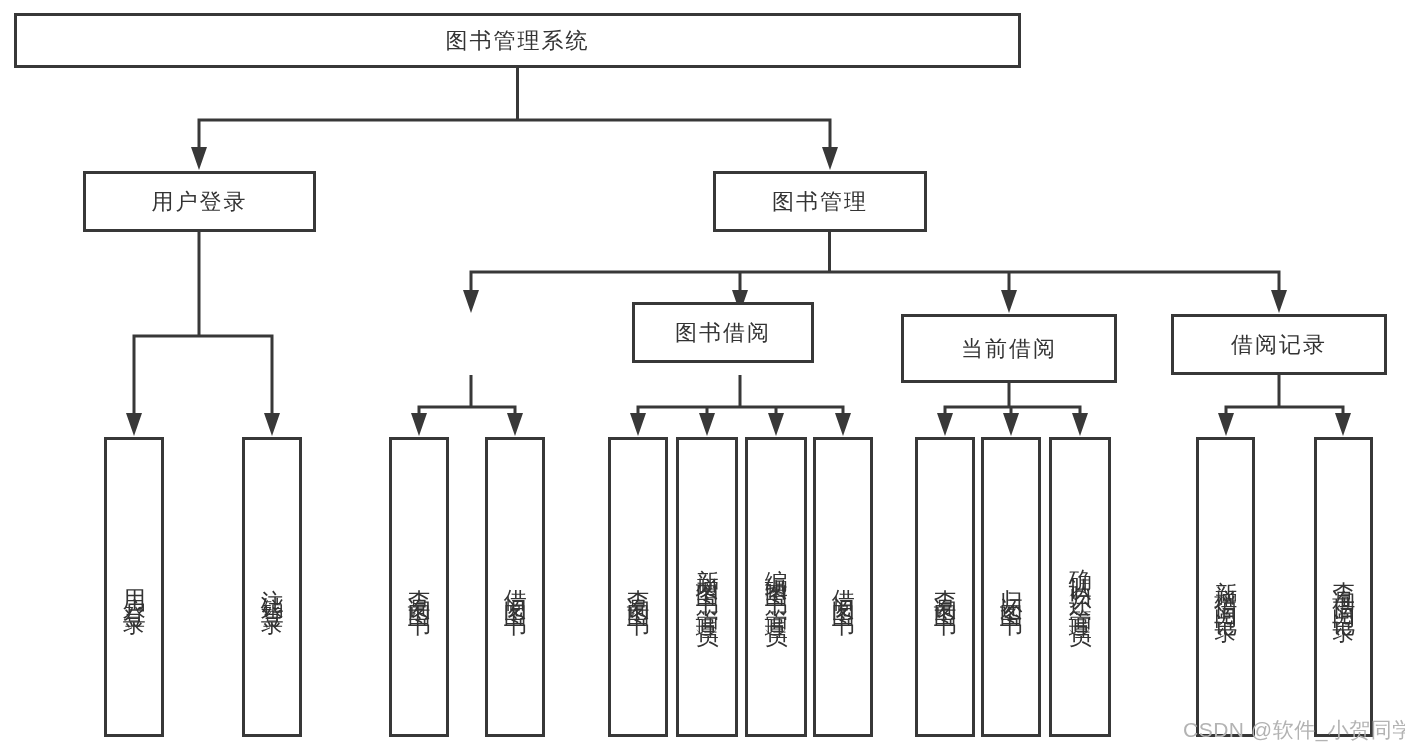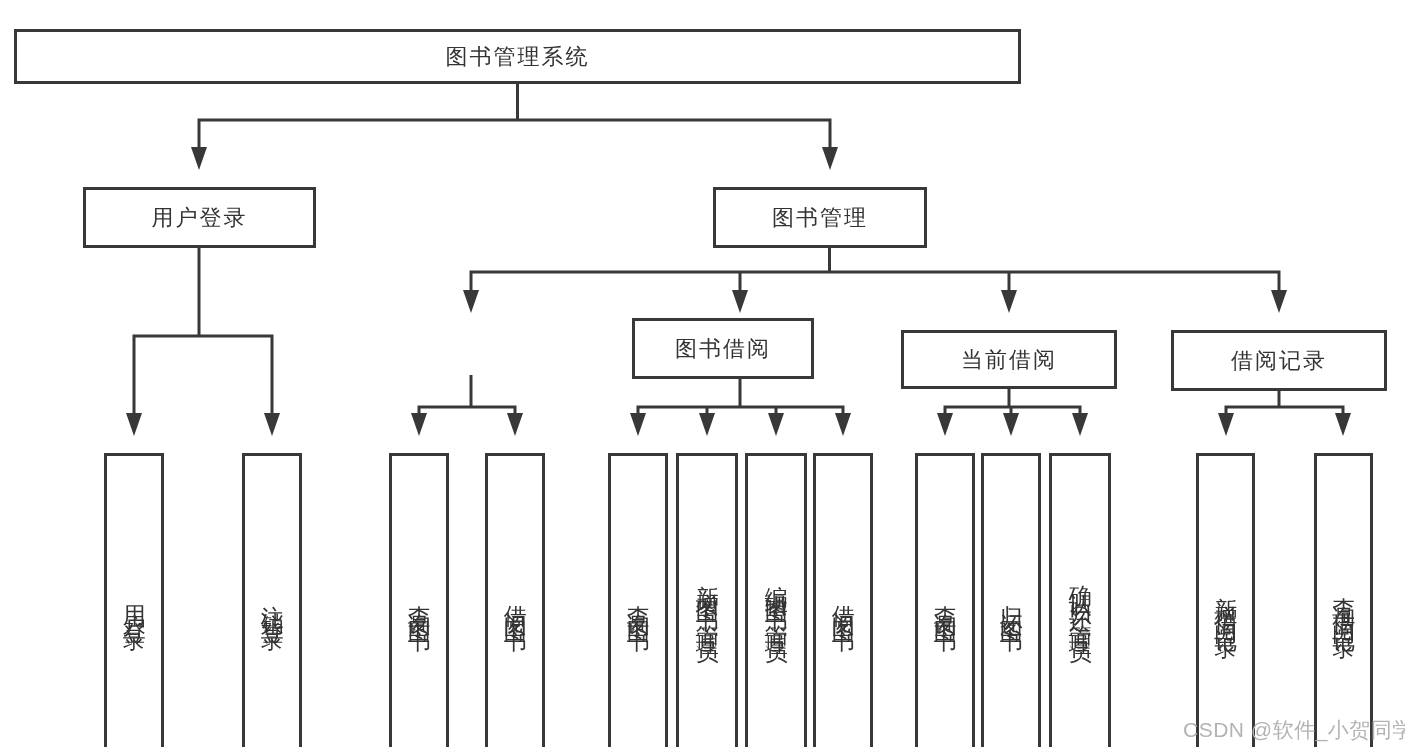--- a/index.html
+++ b/index.html
@@ -25,21 +25,20 @@
   .node {
     position: absolute;
     box-sizing: border-box;
     background: #ffffff;
     border: 3px solid #383838;
     display: flex;
     align-items: center;
     justify-content: center;
     color: #333333;
     z-index: 2;
-    margin-top: 16px;
   }
   .hlabel {
     font-size: 22px;
     letter-spacing: 2px;
     white-space: nowrap;
   }
   .vlabel {
     writing-mode: vertical-rl;
     text-orientation: mixed;
     font-size: 23px;
@@ -110,21 +109,21 @@
   <div class="node" style="left:83px; top:171px; width:233px; height:61px;">
     <span class="hlabel">用户登录</span>
   </div>
   <div class="node" style="left:713px; top:171px; width:214px; height:61px;">
     <span class="hlabel">图书管理</span>
   </div>
 
   <div class="node" style="left:632px; top:302px; width:182px; height:61px;">
     <span class="hlabel">图书借阅</span>
   </div>
-  <div class="node" style="left:901px; top:314px; width:216px; height:59px;">
+  <div class="node" style="left:901px; top:314px; width:216px; height:69px;">
     <span class="hlabel">当前借阅</span>
   </div>
   <div class="node" style="left:1171px; top:314px; width:216px; height:61px;">
     <span class="hlabel">借阅记录</span>
   </div>
 
   <div class="node" style="left:104px; top:437px; width:60px; height:300px;">
     <span class="vlabel">用户登录</span>
   </div>
   <div class="node" style="left:242px; top:437px; width:60px; height:300px;">

